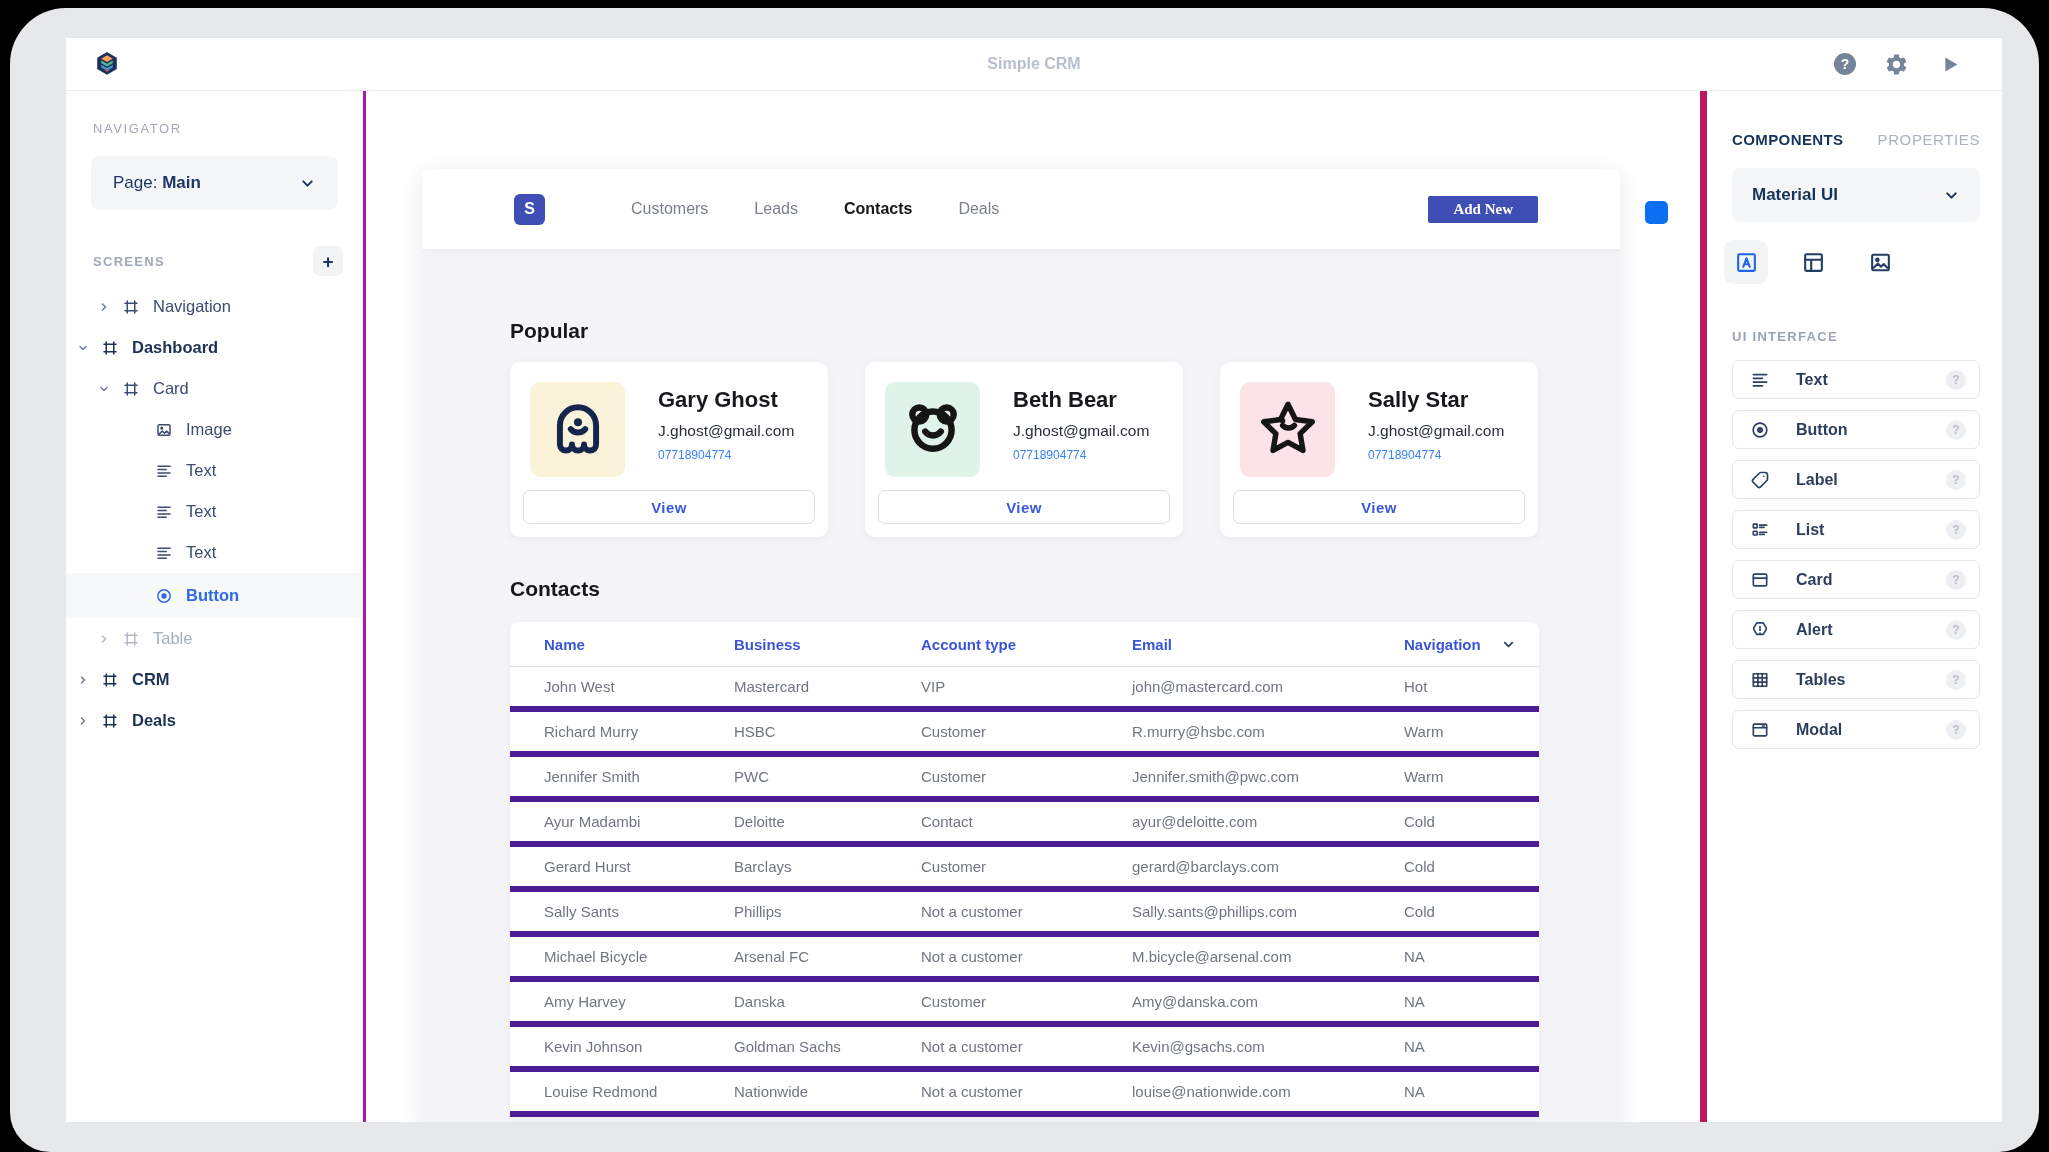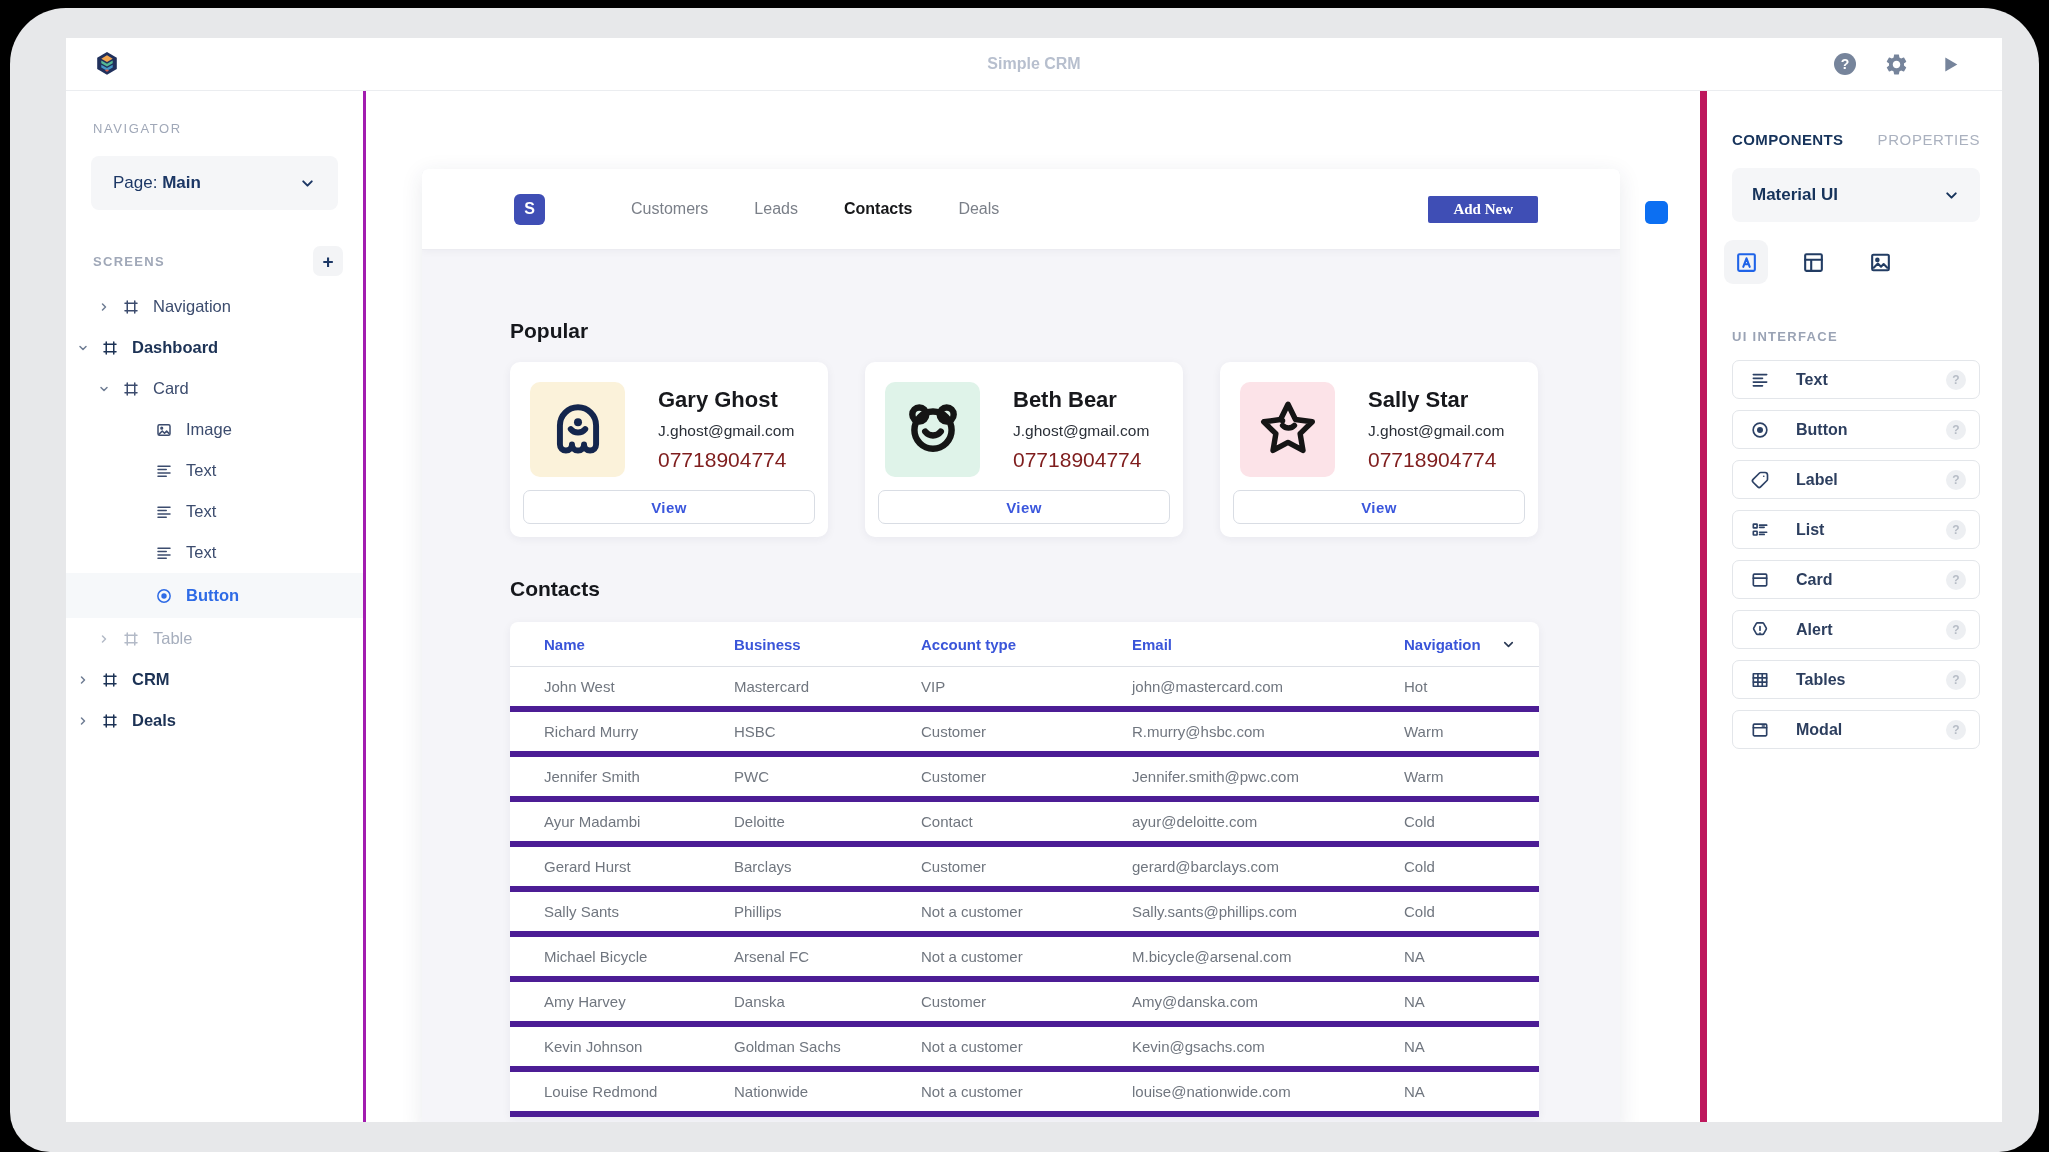--- a/index.html
+++ b/index.html
@@ -62,21 +62,21 @@
   .section-heading { font-size:21px; font-weight:700; color:#15171c; }
   .h-popular { margin-top:70px; }
   .h-contacts { margin-top:40px; }
   .cards-row { display:flex; gap:37px; margin-top:19px; }
   .pcard { width:318px; height:175px; background:#fff; border-radius:10px; box-shadow:0 2px 10px rgba(30,40,70,.06); position:relative; padding:20px; flex:none; }
   .avatar { width:95px; height:95px; border-radius:10px; display:flex; align-items:center; justify-content:center; }
   .avatar svg { width:62px; height:62px; }
   .pinfo { position:absolute; left:148px; top:25px; }
   .pname { font-size:22px; font-weight:700; color:#17181c; }
   .pemail { margin-top:9px; font-size:15.5px; color:#2a2f37; }
-  .pphone { margin-top:8px; font-size:21px; color:#7f1d1d; }
+  .pphone { margin-top:8px; font-size:12px; color:#3b82f6; }
   .view-btn { position:absolute; left:13px; right:13px; bottom:13px; height:34px; background:#fff; border:1px solid #d9dde4; border-radius:7px; color:#3b57dd; font-weight:700; font-size:15px; letter-spacing:.4px; font-family:inherit; cursor:default;}
   .table-card { margin-top:21px; background:#fff; border-radius:8px 8px 0 0; box-shadow:0 2px 10px rgba(30,40,70,.06); }
   .thead, .trow { display:grid; grid-template-columns:190px 187px 211px 272px 1fr; height:45px; align-items:center; padding-left:34px; }
   .thead { color:#3a55d9; font-weight:700; font-size:15px; border-bottom:1px solid #dde0e6; }
   .th-opp { display:flex; align-items:center; gap:20px; }
   .sort-chevron { width:15px; height:15px; color:#2b3a55; display:flex; }
   .sort-chevron svg { width:15px; height:15px; stroke-width:2.6; }
   .trow { color:#70767f; font-size:15px; border-bottom:6px solid #4c1d95; }
 
   

